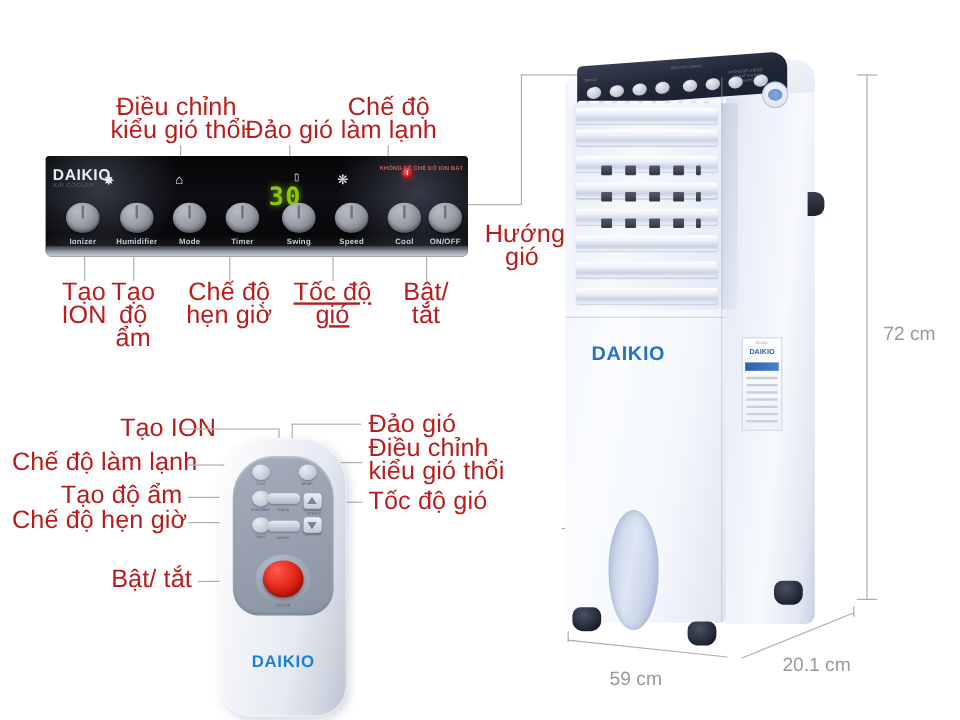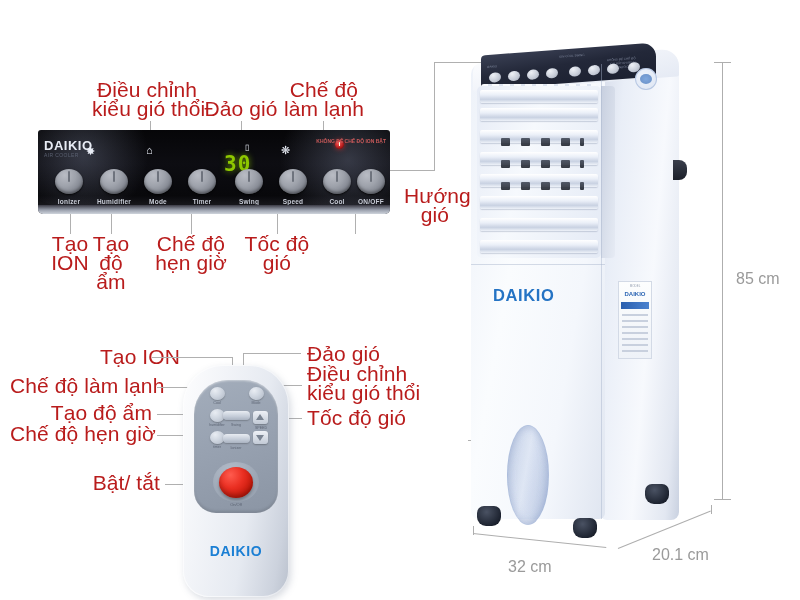--- a/index.html
+++ b/index.html
@@ -310,24 +310,26 @@
   <div class="lead v" style="left:111px; top:214px; height:20px;"></div>
   <div class="lbl ctr" style="left:85px; top:234px; width:52px;">Tạo
 độ
 ẩm</div>
 
   <div class="lead v" style="left:191px; top:214px; height:20px;"></div>
   <div class="lbl ctr" style="left:131px; top:234px; width:120px;">Chế độ
 hẹn giờ</div>
 
   <div class="lead v" style="left:277px; top:214px; height:20px;"></div>
-  <div class="lbl ctr" style="left:235px; top:234px; width:84px;">Tốc độ
+  <div class="lbl ctr" style="left:235px; top:234px; width:84px;text-decoration:underline;">Tốc độ
 gió</div>
 
   <div class="lead v" style="left:355px; top:214px; height:20px;"></div>
+  <div class="lbl ctr" style="left:322px; top:234px; width:66px;">Bật/
+tắt</div>
 
   <div class="lbl rt" style="left:60px; top:347px; width:120px;">Tạo ION</div>
   <div class="lead h" style="left:152px; top:357px; width:80px;"></div>
   <div class="lead v" style="left:232px; top:357px; height:48px;"></div>
 
   <div class="lbl rt" style="left:10px; top:376px; width:142px;">Chế độ làm lạnh</div>
   <div class="lead h" style="left:157px; top:387px; width:53px;"></div>
 
   <div class="lbl rt" style="left:30px; top:403px; width:122px;">Tạo độ ẩm</div>
   <div class="lead h" style="left:157px; top:414px; width:53px;"></div>
@@ -466,23 +468,23 @@
     <div class="seam" style="left:16px; top:236px; width:134px; height:1px;"></div>
 
     <div class="caster" style="left:22px; top:478px;"></div>
     <div class="caster" style="left:118px; top:490px;"></div>
     <div class="caster" style="left:190px; top:456px;"></div>
   </div>
 
   <div class="dimline v" style="left:722px; top:62px; height:438px;"></div>
   <div class="tick" style="left:714px; top:62px; width:17px; height:1px; background:#aeaeae;"></div>
   <div class="tick" style="left:714px; top:499px; width:17px; height:1px; background:#aeaeae;"></div>
-  <div class="dim" style="left:736px; top:270px;">85 cm</div>
+  <div class="dim" style="left:736px; top:270px;">72 cm</div>
 
   <div class="dimline h" style="left:473px; top:533px; width:134px; transform: rotate(6deg); transform-origin: left center;"></div>
   <div class="tick" style="left:473px; top:526px; width:1px; height:9px; background:#aeaeae;"></div>
-  <div class="dim" style="left:508px; top:558px;">32 cm</div>
+  <div class="dim" style="left:508px; top:558px;">59 cm</div>
 
   <div class="dimline h" style="left:618px; top:548px; width:100px; transform: rotate(-22deg); transform-origin: left center;"></div>
   <div class="tick" style="left:711px; top:505px; width:1px; height:9px; background:#aeaeae;"></div>
   <div class="dim" style="left:652px; top:546px;">20.1 cm</div>
 
 </div>
 
 </body></html>

